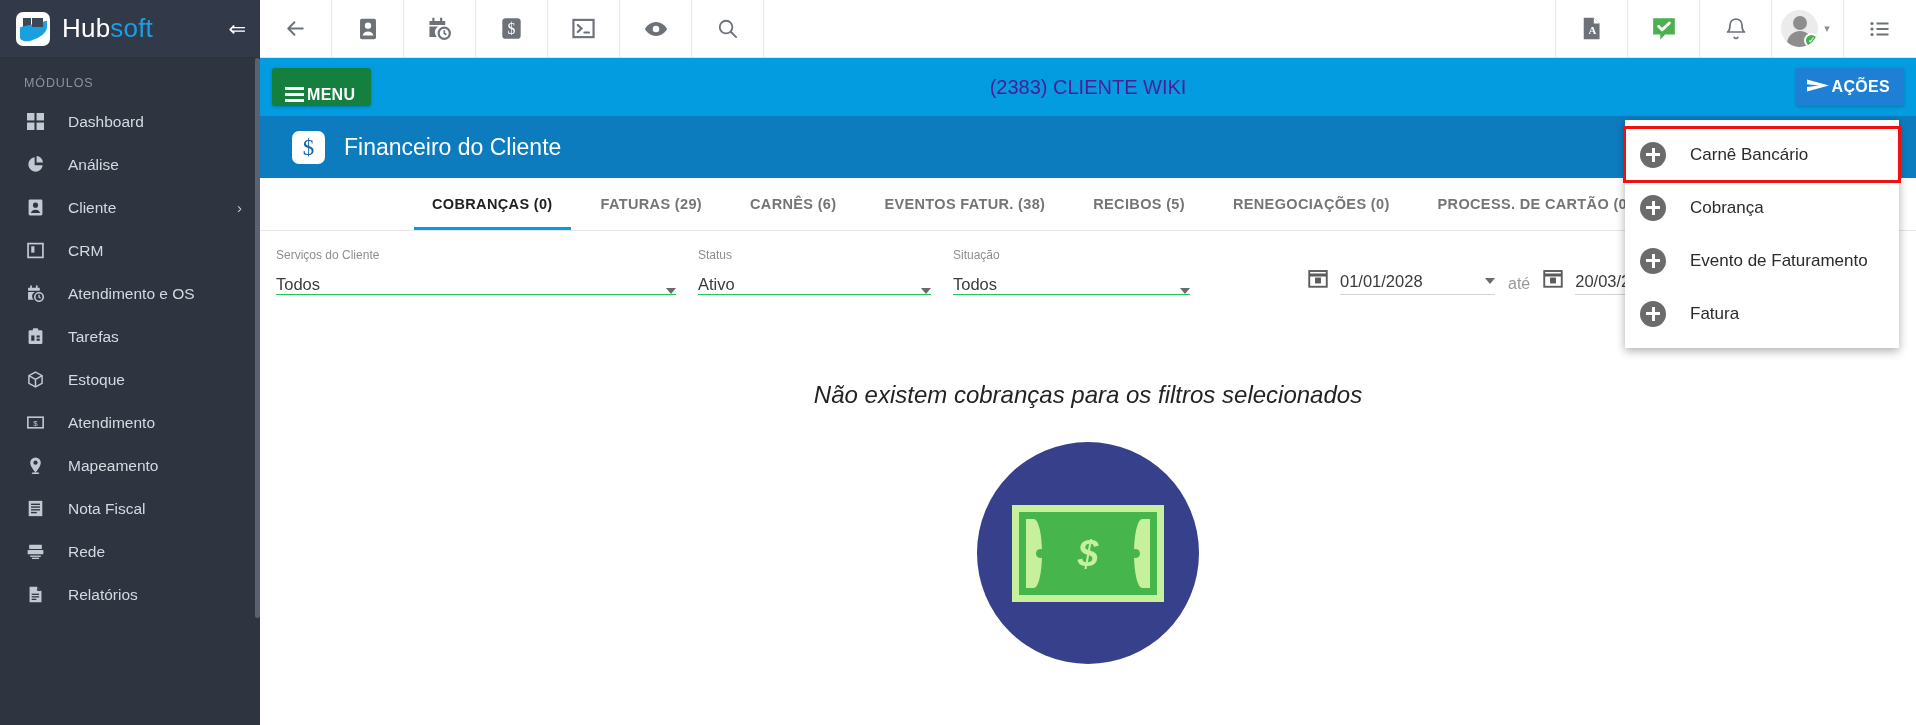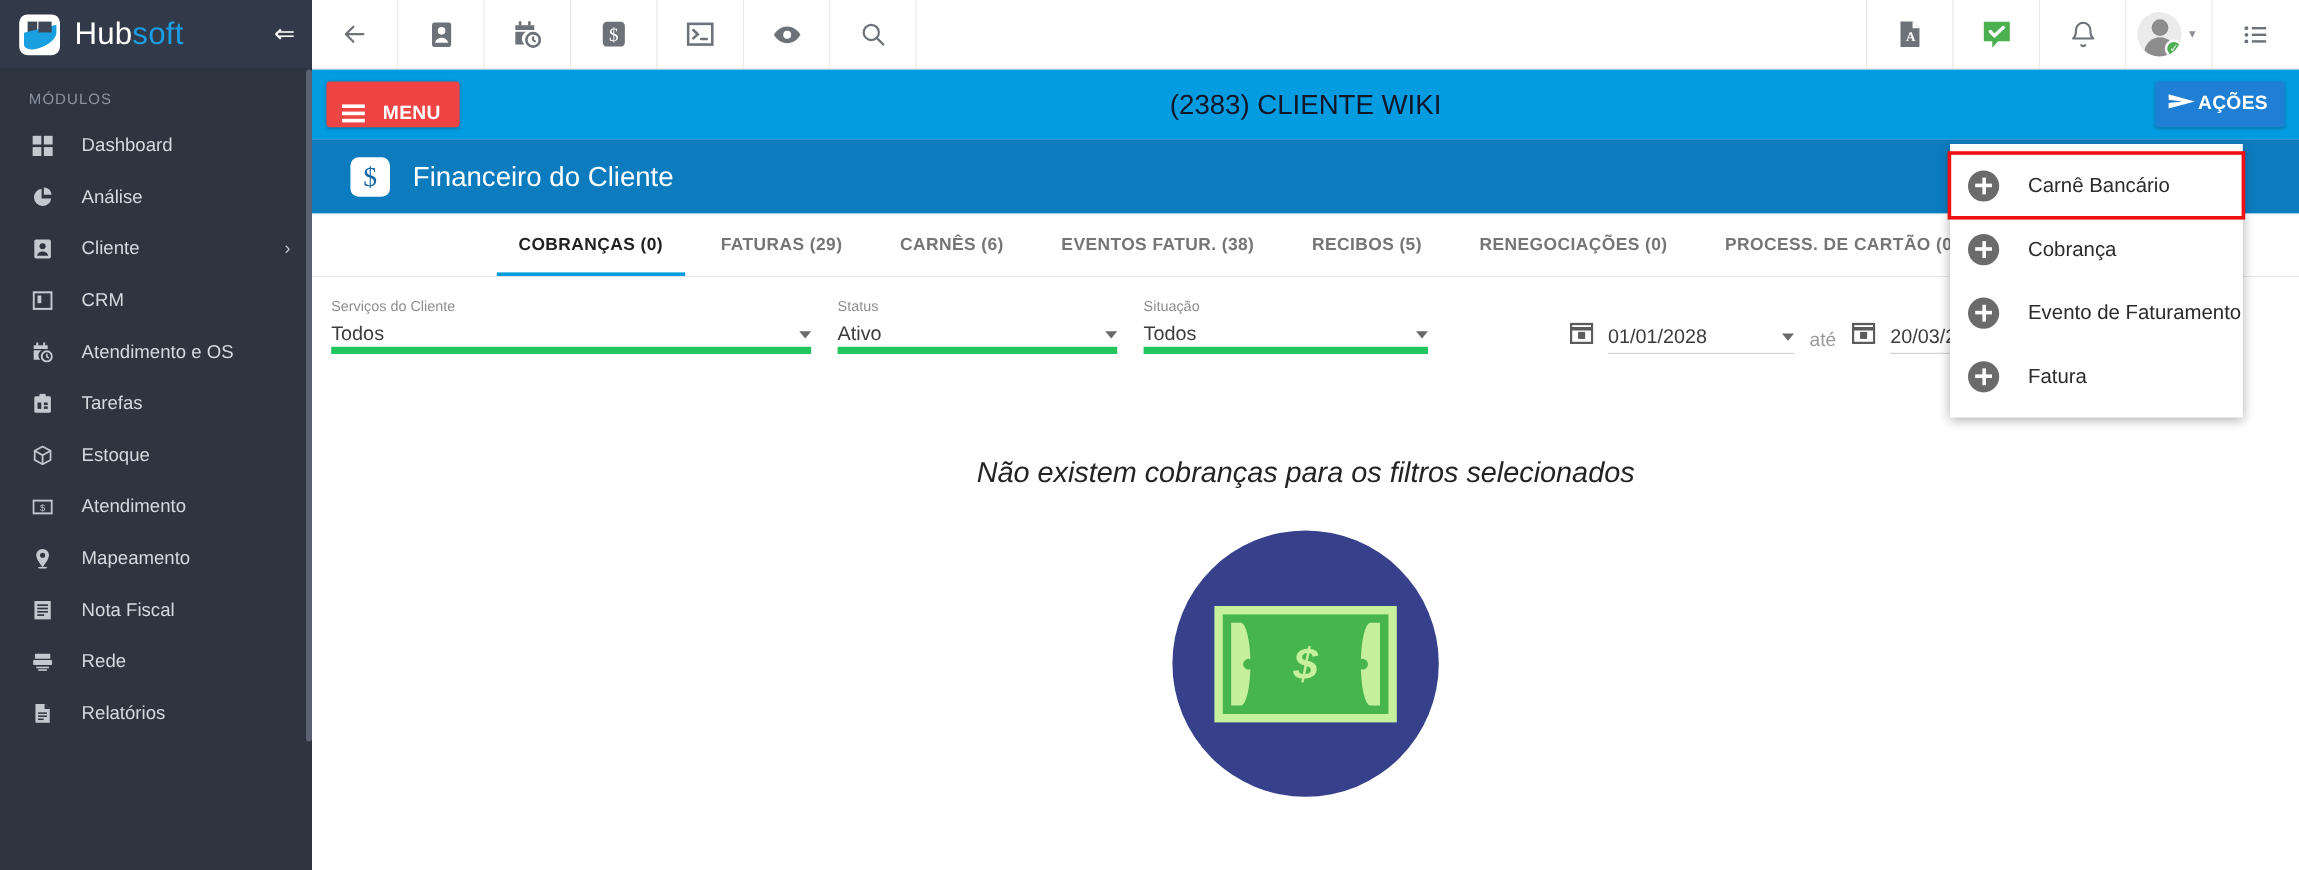--- a/index.html
+++ b/index.html
@@ -113,33 +113,33 @@
 
   
   #clientbar {
     position: absolute; left: 260px; top: 58px;
     width: 1656px; height: 58px;
     background: #039ce0;
     display: flex; align-items: center;
   }
   #menu-btn {
     margin-left: 12px;
-    background: #ef4444; color: #ffffff;
+    background: #15803d; color: #ffffff;
     height: 38px; padding: 15px 16px 0 13px;
     border: none; border-radius: 3px;
-    display: flex; align-items: center; gap: 15px;
+    display: flex; align-items: center; gap: 3px;
     font-size: 16px; font-weight: 700; letter-spacing: .3px;
     cursor: pointer; font-family: inherit;
     box-shadow: 0 1px 3px rgba(0,0,0,.22);
   }
   .hamburger { display:flex; flex-direction:column; gap:3px; }
   .hamburger i { display:block; width:19px; height:3px; background:#fff; }
   #client-title {
     position: absolute; left: 0; right: 0; text-align: center;
-    color: #0f172a; font-size: 23px; font-weight: 400; pointer-events: none;
+    color: #4c1d95; font-size: 20px; font-weight: 400; pointer-events: none;
   }
   #acoes-btn {
     margin-left: auto; margin-right: 12px; position: relative; z-index: 3;
     background: #1e7fd4; color: #ffffff;
     height: 38px; padding: 0 14px 0 11px;
     border: none; border-radius: 3px;
     display: flex; align-items: center; gap: 3px;
     font-size: 16px; font-weight: 700; letter-spacing: .3px;
     cursor: pointer; font-family: inherit;
     box-shadow: 0 1px 3px rgba(0,0,0,.22);
@@ -190,22 +190,22 @@
     width: 1656px; height: 72px;
     background: #ffffff;
     display: flex; align-items: flex-end;
     padding: 0 0 8px 16px;
   }
   .field { position: relative; margin-right: 22px; }
   .field-label {
     color: #8e8e8e; font-size: 12px; margin-bottom: 6px; display: block;
   }
   .field-ctl {
-    display: flex; align-items: center;
-    border-bottom: 6px solid #22c55e;
+    display: flex; align-items: flex-end;
+    border-bottom: 1px solid #22c55e;
     height: 27px;
   }
   .field-val { color: #3b3b3b; font-size: 16.5px; }
   .field-caret {
     margin-left: auto; width: 0; height: 0;
     border-left: 5.5px solid transparent; border-right: 5.5px solid transparent;
     border-top: 6px solid #6a6a6a;
   }
   .w-sel1 { width: 400px; }
   .w-sel2 { width: 233px; }
@@ -260,21 +260,21 @@
     width: 50px; height: 50px; border-radius: 50%;
     background: #46b54c; position: relative; z-index: 3;
     display: flex; align-items: center; justify-content: center;
     color: #c6f09b; font-size: 37px; font-weight: 700; line-height: 1;
     font-family: "Liberation Sans", sans-serif;
   }
 
   
   #acoes-menu {
     position: absolute; left: 1625px; top: 120px;
-    width: 244px; background: #ffffff;
+    width: 274px; background: #ffffff;
     box-shadow: 0 3px 9px rgba(0,0,0,.32);
     z-index: 20; padding: 8px 0;
   }
   .menu-item {
     display: flex; align-items: center; height: 53px;
     padding-left: 15px; cursor: pointer;
   }
   .menu-item.highlighted {
     outline: 3px solid #ef1111; outline-offset: -1px;
     position: relative; z-index: 2; background:#ffffff;

